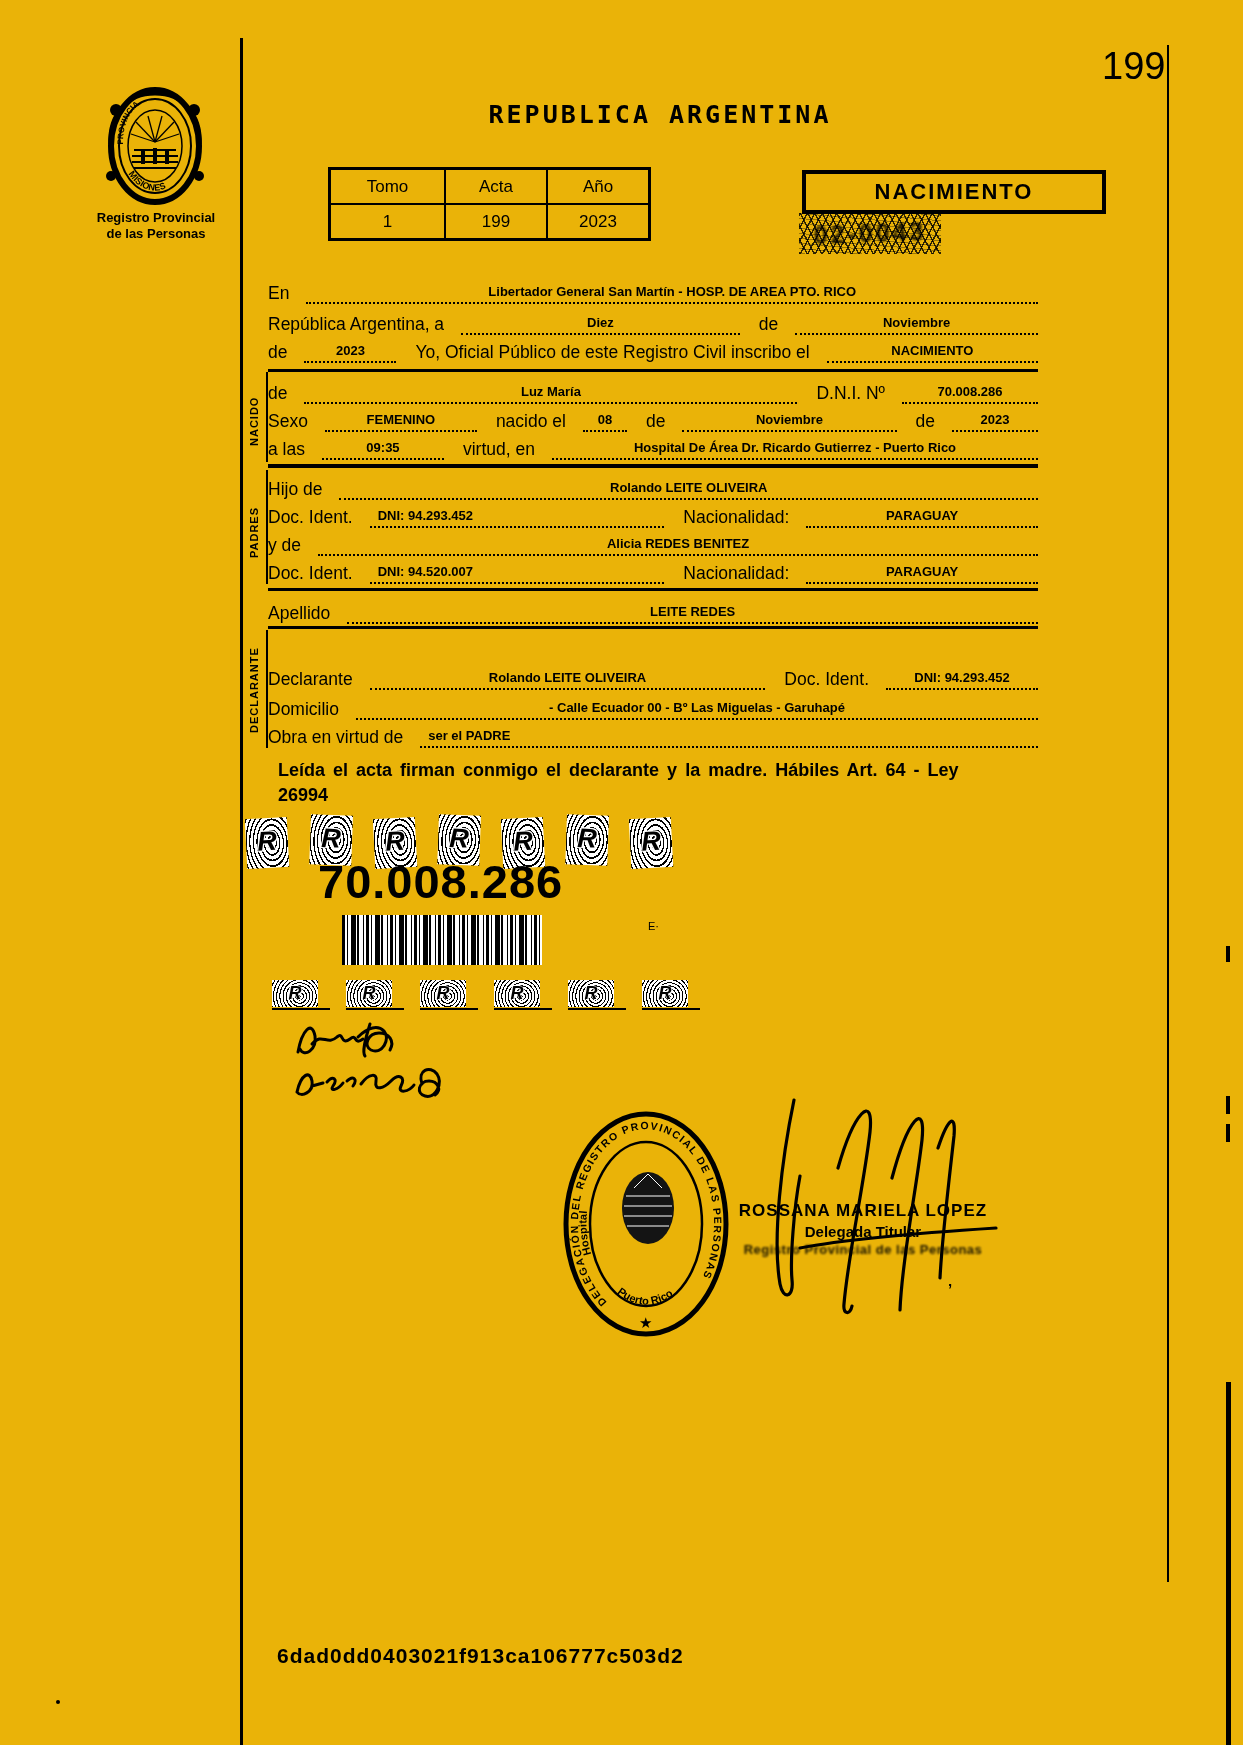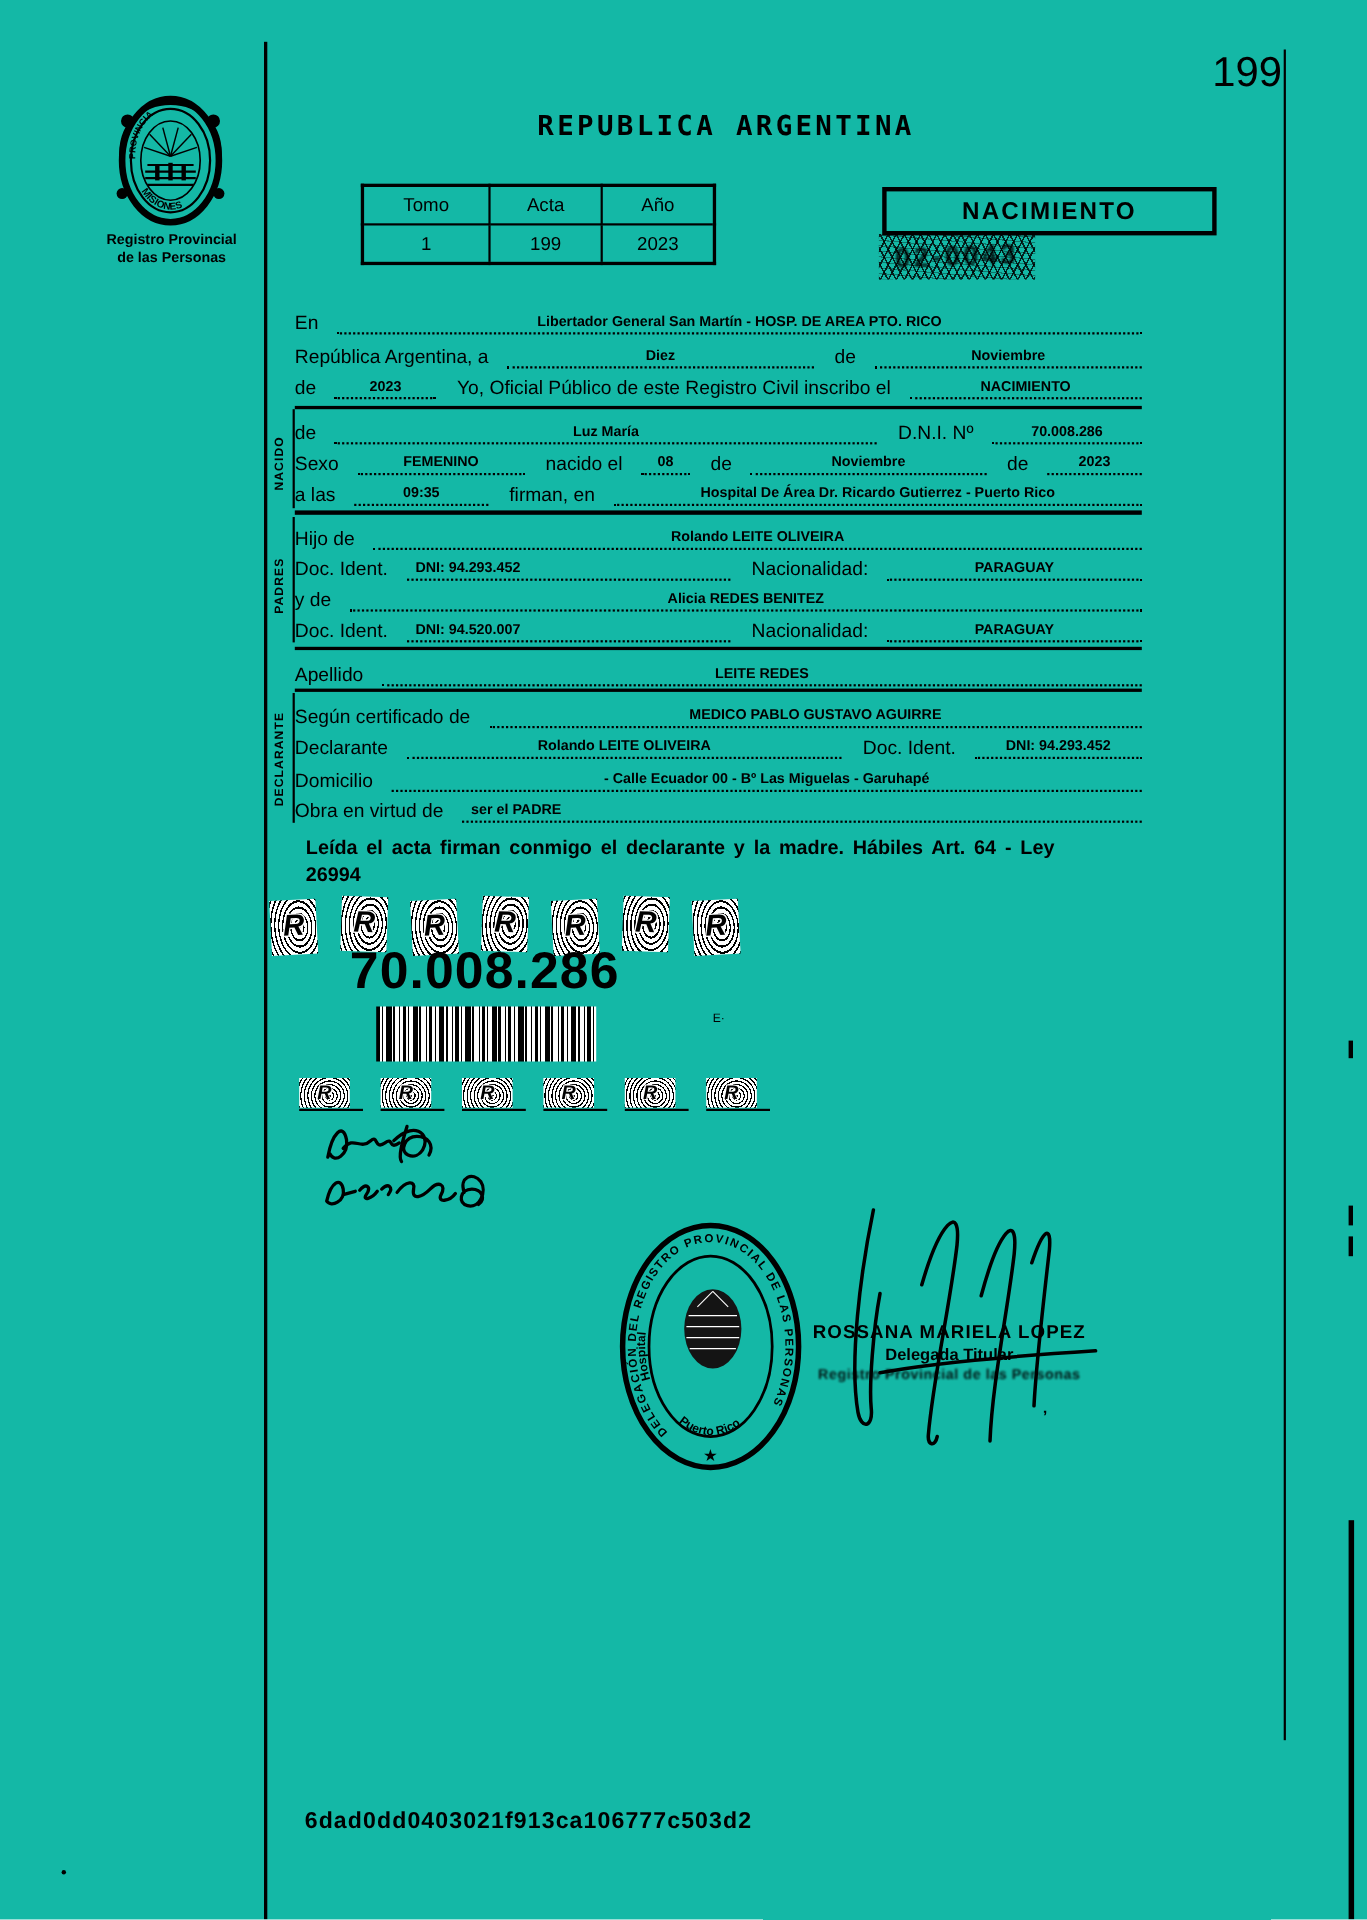--- a/index.html
+++ b/index.html
@@ -1,16 +1,16 @@
 <!DOCTYPE html>
 <html><head>
 <meta charset="utf-8">
 <style>
   html,body{margin:0;padding:0;background:#fff;}
-  .page{position:relative;width:1243px;height:1745px;background:#14b8a6;overflow:hidden;
+  .page{position:relative;width:1243px;height:1745px;background:#eab308;overflow:hidden;
         font-family:"Liberation Sans",sans-serif;color:#000;}
   
   .vline{position:absolute;background:#000;}
   .dot{position:absolute;background:#000;border-radius:50%;}
   
   .pagenum{position:absolute;left:1102px;top:46px;font-size:38px;line-height:40px;}
   
   .logo-svg{position:absolute;left:98px;top:84px;}
   .logo-cap{position:absolute;left:66px;top:210px;width:180px;text-align:center;
             font-size:13px;font-weight:bold;line-height:16px;}
@@ -201,21 +201,21 @@
     <span class="lbl lbl-l">nacido el</span>
     <span class="fill" style="width:40px">08</span>
     <span class="lbl lbl-l">de</span>
     <span class="fill grow">Noviembre</span>
     <span class="lbl lbl-l">de</span>
     <span class="fill" style="width:82px">2023</span>
   </div>
   <div class="row" style="top:436px">
     <span class="lbl">a las</span>
     <span class="fill" style="width:118px">09:35</span>
-    <span class="lbl lbl-l">firman, en</span>
+    <span class="lbl lbl-l">virtud, en</span>
     <span class="fill grow">Hospital De Área Dr. Ricardo Gutierrez - Puerto Rico</span>
   </div>
   <div class="rule" style="top:464px;height:4px"></div>
 
   <div class="vlabel" style="top:486px;height:92px">PADRES</div>
   <div class="bracket" style="top:470px;height:114px"></div>
   <div class="row" style="top:476px">
     <span class="lbl">Hijo de</span>
     <span class="fill grow">Rolando LEITE OLIVEIRA</span>
   </div>
@@ -237,24 +237,20 @@
   </div>
   <div class="rule" style="top:588px"></div>
   <div class="row" style="top:600px">
     <span class="lbl">Apellido</span>
     <span class="fill grow">LEITE REDES</span>
   </div>
   <div class="rule" style="top:626px"></div>
 
   <div class="vlabel" style="top:632px;height:116px">DECLARANTE</div>
   <div class="bracket" style="top:630px;height:118px"></div>
-  <div class="row" style="top:638px">
-    <span class="lbl">Según certificado de</span>
-    <span class="fill grow">MEDICO PABLO GUSTAVO AGUIRRE</span>
-  </div>
   <div class="row" style="top:666px">
     <span class="lbl">Declarante</span>
     <span class="fill" style="flex:1.6">Rolando LEITE OLIVEIRA</span>
     <span class="lbl lbl-l">Doc. Ident.</span>
     <span class="fill" style="width:148px">DNI: 94.293.452</span>
   </div>
   <div class="row" style="top:696px">
     <span class="lbl">Domicilio</span>
     <span class="fill grow">- Calle Ecuador 00 - Bº Las Miguelas - Garuhapé</span>
   </div>

